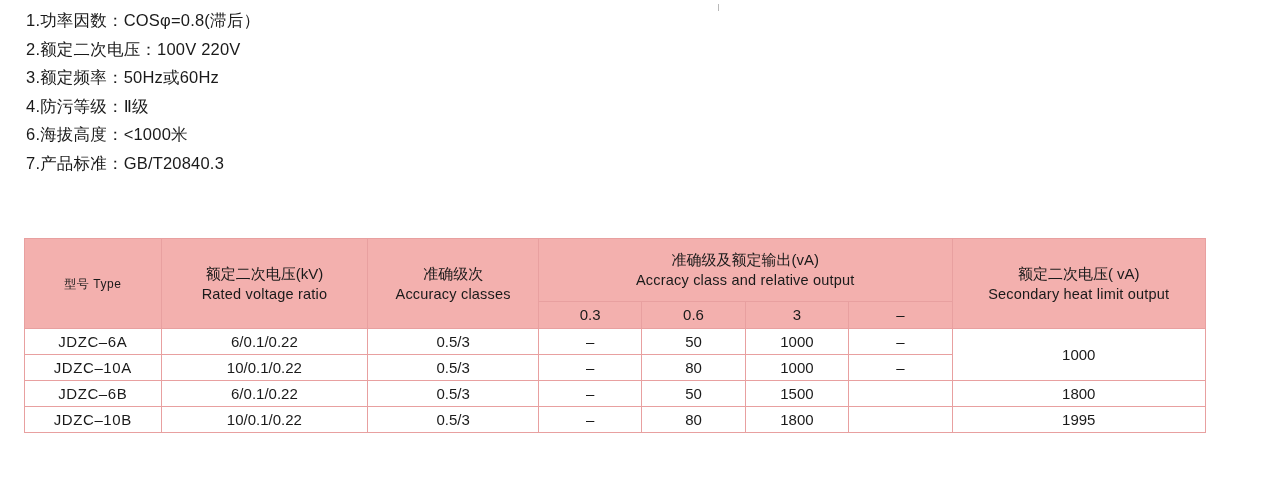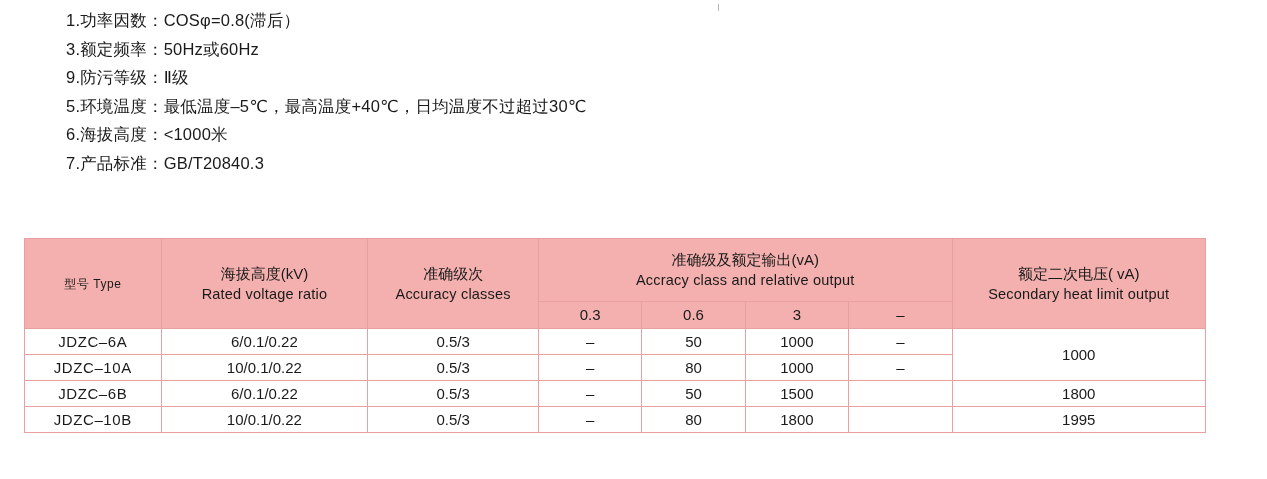--- a/index.html
+++ b/index.html
@@ -18,21 +18,20 @@
     position: relative;
     width: 1267px;
     height: 479px;
     box-sizing: border-box;
   }
   .spec-list {
     position: absolute;
     left: 26px;
     top: 6px;
     width: 1100px;
-    margin-left: 40px;
   }
   .spec-line {
     font-size: 16.5px;
     line-height: 28.5px;
     white-space: nowrap;
     letter-spacing: 0.2px;
     color: #1a1a1a;
   }
   .table-wrap {
     position: absolute;
@@ -106,23 +105,23 @@
 </style>
 </head>
 <body>
 
 <div class="page">
 
   <div class="tick"></div>
 
   <div class="spec-list">
     <div class="spec-line">1.功率因数：COSφ=0.8(滞后）</div>
+    <div class="spec-line">2.额定二次电压：100V  220V</div>
     <div class="spec-line">3.额定频率：50Hz或60Hz</div>
-    <div class="spec-line">9.防污等级：Ⅱ级</div>
-    <div class="spec-line">5.环境温度：最低温度–5℃，最高温度+40℃，日均温度不过超过30℃</div>
+    <div class="spec-line">4.防污等级：Ⅱ级</div>
     <div class="spec-line">6.海拔高度：&lt;1000米</div>
     <div class="spec-line">7.产品标准：GB/T20840.3</div>
   </div>
 
   <div class="table-wrap">
     <table class="spec-table">
       <colgroup>
         <col class="col-type">
         <col class="col-ratio">
         <col class="col-acc">
@@ -132,21 +131,21 @@
         <col class="col-sub">
         <col class="col-last">
       </colgroup>
       <thead>
         <tr>
           <td class="hdr-main" rowspan="2">
             <span class="hdr-type">型号</span>
             <span class="hdr-type">Type</span>
           </td>
           <td class="hdr-main" rowspan="2">
-            <span class="hdr-cn">海拔高度(kV)</span>
+            <span class="hdr-cn">额定二次电压(kV)</span>
             <span class="hdr-en">Rated voltage ratio</span>
           </td>
           <td class="hdr-main" rowspan="2">
             <span class="hdr-cn">准确级次</span>
             <span class="hdr-en">Accuracy classes</span>
           </td>
           <td class="hdr-main" colspan="4">
             <span class="hdr-cn">准确级及额定输出(vA)</span>
             <span class="hdr-en">Accracy class and relative output</span>
           </td>

